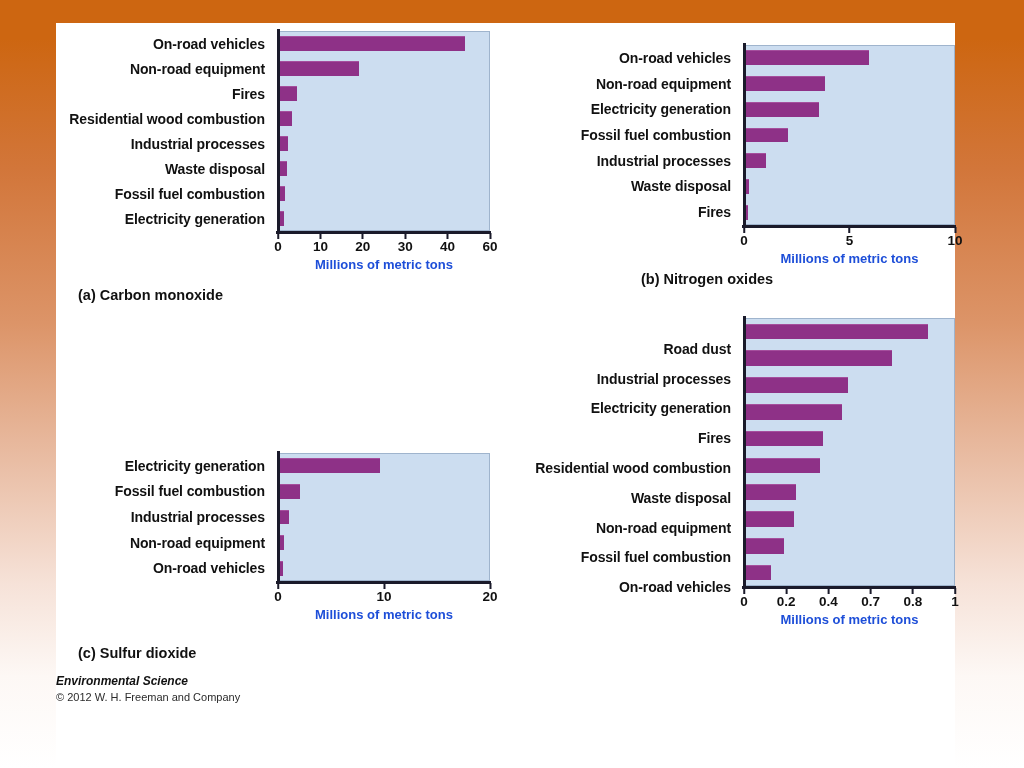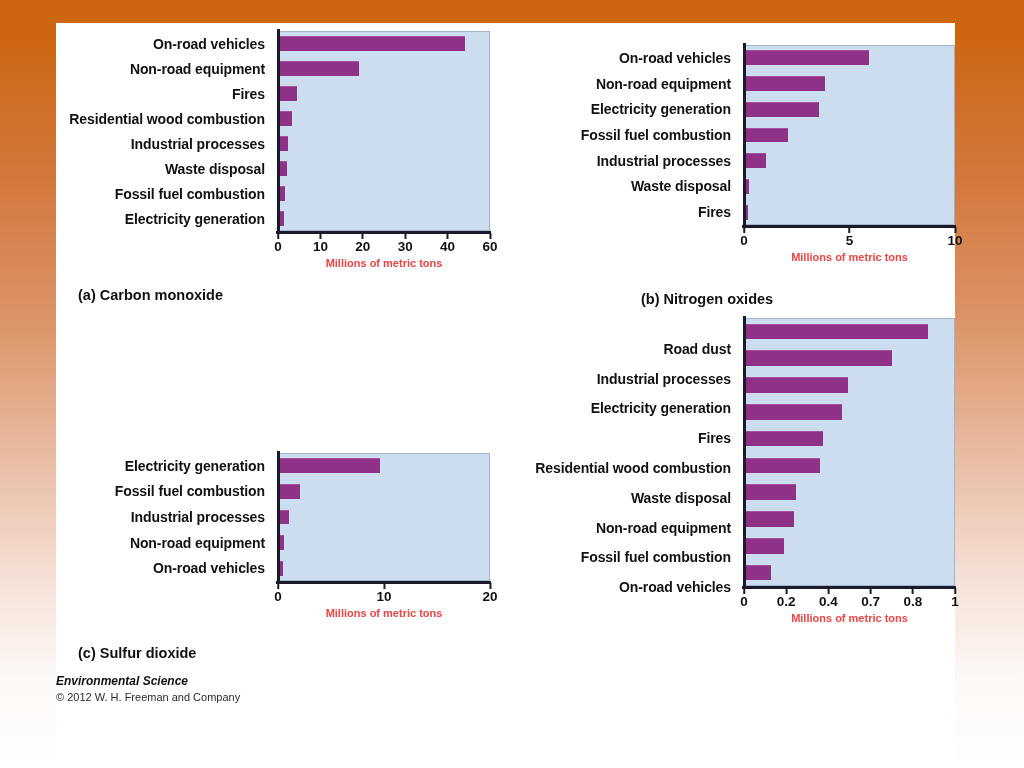--- a/index.html
+++ b/index.html
@@ -154,23 +154,23 @@
     color: #111;
     margin-top: 0px;
     white-space: nowrap;
   }
 
   .xlabel {
     position: absolute;
     left: 0;
     right: 0;
     text-align: center;
-    font-size: 11px;
-    font-weight: bold;
-    color: #ef4444;
+    font-size: 13px;
+    font-weight: bold;
+    color: #1d4ed8;
     white-space: nowrap;
   }
 
   .subtitle {
     position: absolute;
     font-size: 14.5px;
     font-weight: bold;
     color: #111;
     white-space: nowrap;
   }
@@ -331,21 +331,21 @@
               <span class="mark"></span>
               <span class="lbl">5</span>
             </div>
             <div class="tick" style="left: 100%;">
               <span class="mark"></span>
               <span class="lbl">10</span>
             </div>
           </div>
         <div class="xlabel" style="top:206px;">Millions of metric tons</div>
       </div>
-      <div class="subtitle" style="left:125px; top:268px;">(b) Nitrogen oxides</div>
+      <div class="subtitle" style="left:125px; top:248px;">(b) Nitrogen oxides</div>
     </div>
 
     <div class="chart" style="left:0px; top:410px; width:440px; height:240px;">
       <div class="cats" style="left:0px; width:216px; top:20px; height:128px;">
           <div class="cat">Electricity generation</div>
           <div class="cat">Fossil fuel combustion</div>
           <div class="cat">Industrial processes</div>
           <div class="cat">Non-road equipment</div>
           <div class="cat">On-road vehicles</div>
         </div>

